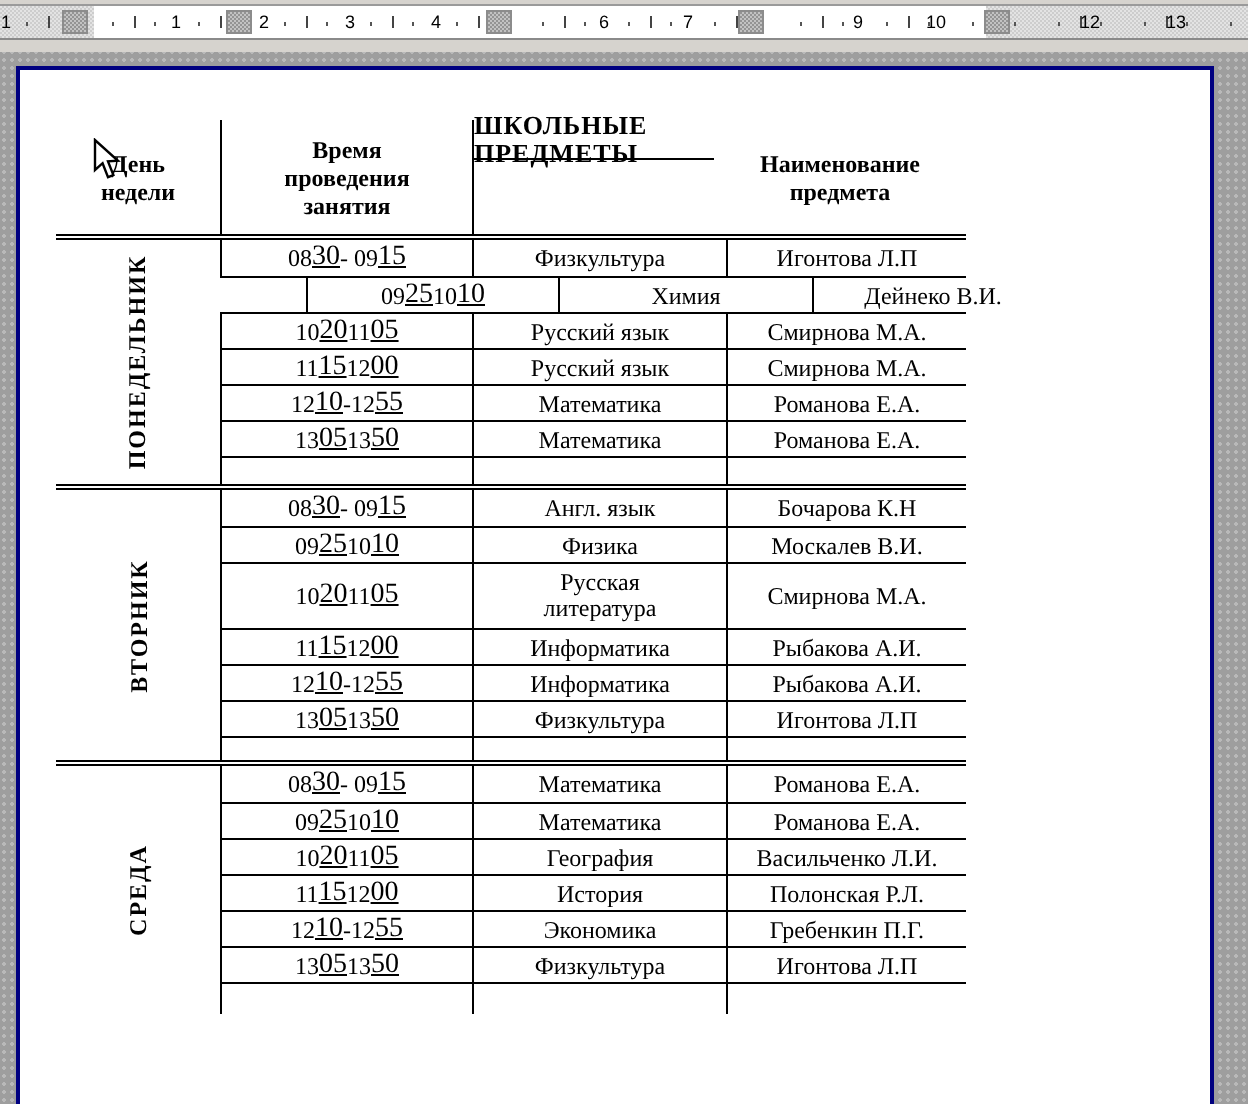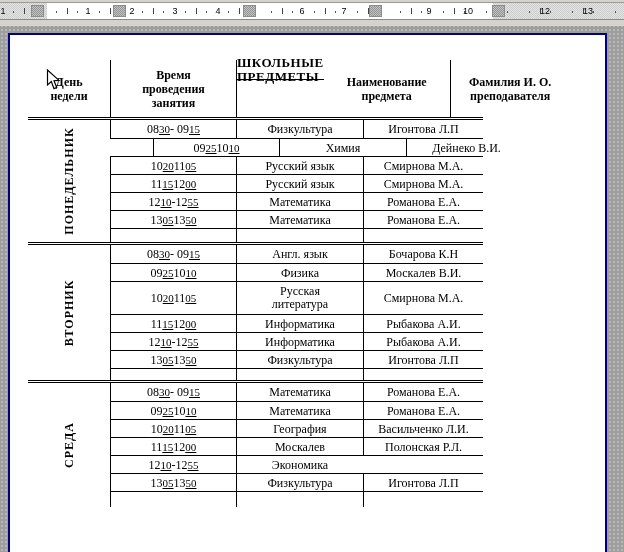--- a/index.html
+++ b/index.html
@@ -49,21 +49,21 @@
   .h-teach{width:120px;border-left:1px solid #000;white-space:pre-line;}
   .day-group{display:flex;border-top:3px double #000;}
   .day-cell{width:82px;display:flex;align-items:center;justify-content:center;}
   .day-cell span{transform:rotate(-90deg);white-space:nowrap;font-weight:bold;font-size:12px;letter-spacing:1px;}
   .lessons{width:373px;display:flex;flex-direction:column;}
   .lesson-row{display:flex;height:18px;box-sizing:border-box;}
   .lesson-row.bt{border-top:1px solid #000;}
   .c-time{width:127px;border-left:1px solid #000;border-right:1px solid #000;}
   .c-subj{width:126px;}
   .c-teach{width:120px;border-left:1px solid #000;}
-  .sup{font-size:11px;vertical-align:4px;text-decoration:underline;text-align:center;}
+  .sup{font-size:14px;vertical-align:4px;text-decoration:underline;text-align:center;}
   .wrap-subj{display:inline-block;width:92px;line-height:13px;}
   
   .doc-cursor{position:absolute;left:46px;top:69px;width:15px;height:22px;}
 </style>
 </head>
 <body>
 
 <div class="screen">
 
   <div class="ruler-strip">
@@ -139,22 +139,20 @@
       <div class="c h-day">День
 недели</div>
       <div class="c h-time">Время
 проведения
 занятия</div>
       <div class="h-right">
         <div class="h-title">ШКОЛЬНЫЕ ПРЕДМЕТЫ</div>
         <div class="h-sub">
           <div class="c h-subj">Наименование
 предмета</div>
-          <div class="c h-teach">Фамилия И. О.
-преподавателя</div>
         </div>
       </div>
     </div>
     <div id="day-groups">
         <div class="day-group">
           <div class="day-cell">
             <span>ПОНЕДЕЛЬНИК</span>
           </div>
           <div class="lessons">
             <div class="lesson-row" style="height: 18px;">
@@ -312,30 +310,33 @@
               <div class="c c-subj">
                 <span>География</span>
               </div>
               <div class="c c-teach">
                 <span>Васильченко Л.И.</span>
               </div>
             </div>
             <div class="lesson-row bt" style="height: 18px;">
               <div class="c c-time">11<span class="sup">15</span> 12<span class="sup">00</span></div>
               <div class="c c-subj">
-                <span>Москалев</span>
+                <span>История</span>
               </div>
               <div class="c c-teach">
                 <span>Полонская Р.Л.</span>
               </div>
             </div>
             <div class="lesson-row bt" style="height: 18px;">
               <div class="c c-time">12<span class="sup">10</span>-12<span class="sup">55</span></div>
               <div class="c c-subj">
                 <span>Экономика</span>
+              </div>
+              <div class="c c-teach">
+                <span>Гребенкин П.Г.</span>
               </div>
             </div>
             <div class="lesson-row bt" style="height: 18px;">
               <div class="c c-time">13<span class="sup">05</span> 13<span class="sup">50</span></div>
               <div class="c c-subj">
                 <span>Физкультура</span>
               </div>
               <div class="c c-teach">
                 <span>Игонтова Л.П</span>
               </div>

